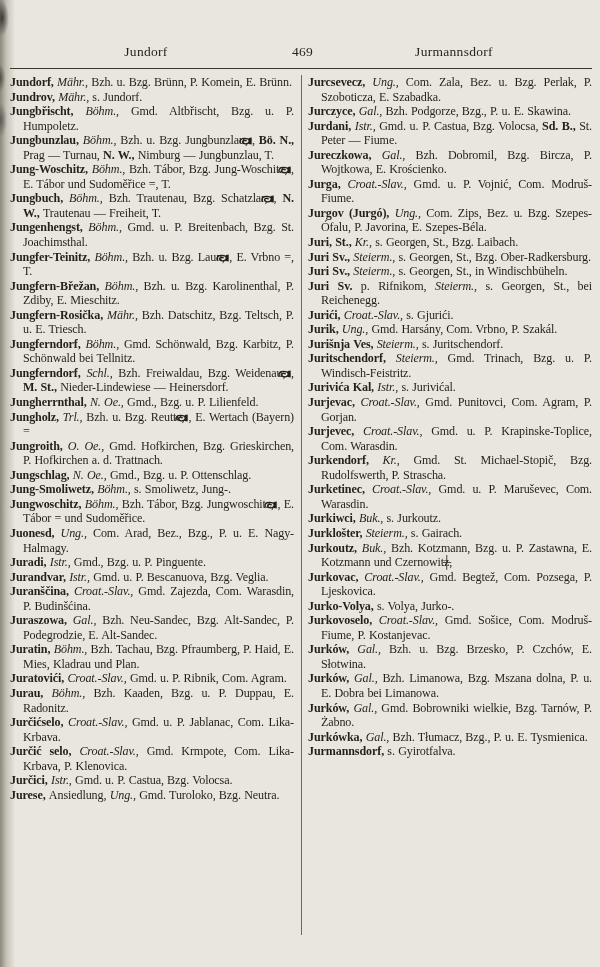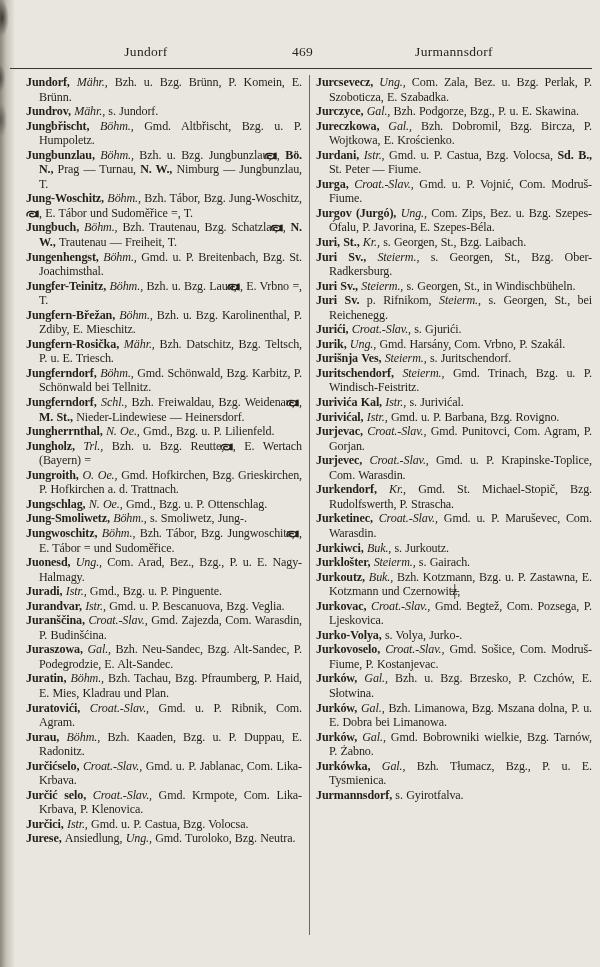--- a/index.html
+++ b/index.html
@@ -35,21 +35,21 @@
   }
   .running-header .hw{text-align:center;}
   .header-rule{
     margin:0 8px 0 10px;
     border-top:1.6px solid #3c362d;
     height:0;
   }
   .columns{
     position:relative;
     display:flex;
-    padding:6px 8px 0 26px;
+    padding:6px 8px 0 10px;
     height:860px;
     overflow:hidden;
   }
   .col{
     width:284px;
     overflow:hidden;
     text-align:justify;
   }
   .col-divider{
     width:0;
@@ -137,34 +137,33 @@
         <p class="entry"><span class="b">Jurau, </span><span class="i">Böhm., </span><span class="n">Bzh. Kaaden, Bzg. u. P. Duppau, E. Radonitz.</span></p>
         <p class="entry"><span class="b">Jurčićselo, </span><span class="i">Croat.-Slav., </span><span class="n">Gmd. u. P. Jablanac, Com. Lika-Krbava.</span></p>
         <p class="entry"><span class="b">Jurčić selo, </span><span class="i">Croat.-Slav., </span><span class="n">Gmd. Krmpote, Com. Lika-Krbava, P. Klenovica.</span></p>
         <p class="entry"><span class="b">Jurčici, </span><span class="i">Istr., </span><span class="n">Gmd. u. P. Castua, Bzg. Volocsa.</span></p>
         <p class="entry"><span class="b">Jurese, </span><span class="n">Ansiedlung, </span><span class="i">Ung., </span><span class="n">Gmd. Turoloko, Bzg. Neutra.</span></p>
       </div>
     <div class="col-divider"></div>
     <div class="col">
         <p class="entry"><span class="b">Jurcsevecz, </span><span class="i">Ung., </span><span class="n">Com. Zala, Bez. u. Bzg. Perlak, P. Szoboticza, E. Szabadka.</span></p>
         <p class="entry"><span class="b">Jurczyce, </span><span class="i">Gal., </span><span class="n">Bzh. Podgorze, Bzg., P. u. E. Skawina.</span></p>
+        <p class="entry"><span class="b">Jurdani, </span><span class="i">Istr., </span><span class="n">Gmd. u. P. Castua, Bzg. Volocsa, </span><span class="b">Sd. B., </span><span class="n">St. Peter — Fiume.</span></p>
         <p class="entry"><span class="b">Jureczkowa, </span><span class="i">Gal., </span><span class="n">Bzh. Dobromil, Bzg. Bircza, P. Wojtkowa, E. Krościenko.</span></p>
-        <p class="entry"><span class="b">Jurdani, </span><span class="i">Istr., </span><span class="n">Gmd. u. P. Castua, Bzg. Volocsa, </span><span class="b">Sd. B., </span><span class="n">St. Peter — Fiume.</span></p>
         <p class="entry"><span class="b">Jurga, </span><span class="i">Croat.-Slav., </span><span class="n">Gmd. u. P. Vojnić, Com. Modruš-Fiume.</span></p>
         <p class="entry"><span class="b">Jurgov (Jurgó), </span><span class="i">Ung., </span><span class="n">Com. Zips, Bez. u. Bzg. Szepes-Ófalu, P. Javorina, E. Szepes-Béla.</span></p>
         <p class="entry"><span class="b">Juri, St., </span><span class="i">Kr., </span><span class="n">s. Georgen, St., Bzg. Laibach.</span></p>
         <p class="entry"><span class="b">Juri Sv., </span><span class="i">Steierm., </span><span class="n">s. Georgen, St., Bzg. Ober-Radkersburg.</span></p>
         <p class="entry"><span class="b">Juri Sv., </span><span class="i">Steierm., </span><span class="n">s. Georgen, St., in Windischbüheln.</span></p>
         <p class="entry"><span class="b">Juri Sv. </span><span class="n">p. Rifnikom, </span><span class="i">Steierm., </span><span class="n">s. Georgen, St., bei Reichenegg.</span></p>
         <p class="entry"><span class="b">Jurići, </span><span class="i">Croat.-Slav., </span><span class="n">s. Gjurići.</span></p>
         <p class="entry"><span class="b">Jurik, </span><span class="i">Ung., </span><span class="n">Gmd. Harsány, Com. Vrbno, P. Szakál.</span></p>
         <p class="entry"><span class="b">Jurišnja Ves, </span><span class="i">Steierm., </span><span class="n">s. Juritschendorf.</span></p>
         <p class="entry"><span class="b">Juritschendorf, </span><span class="i">Steierm., </span><span class="n">Gmd. Trinach, Bzg. u. P. Windisch-Feistritz.</span></p>
         <p class="entry"><span class="b">Jurivića Kal, </span><span class="i">Istr., </span><span class="n">s. Jurivićal.</span></p>
-        <p class="entry"><span class="b">Jurivićal, </span><span class="i">Istr., </span><span class="n">Gmd. u. P. Barbana, Bzg. Rovigno.</span></p>
         <p class="entry"><span class="b">Jurjevac, </span><span class="i">Croat.-Slav., </span><span class="n">Gmd. Punitovci, Com. Agram, P. Gorjan.</span></p>
         <p class="entry"><span class="b">Jurjevec, </span><span class="i">Croat.-Slav., </span><span class="n">Gmd. u. P. Krapinske-Toplice, Com. Warasdin.</span></p>
         <p class="entry"><span class="b">Jurkendorf, </span><span class="i">Kr., </span><span class="n">Gmd. St. Michael-Stopič, Bzg. Rudolfswerth, P. Strascha.</span></p>
         <p class="entry"><span class="b">Jurketinec, </span><span class="i">Croat.-Slav., </span><span class="n">Gmd. u. P. Maruševec, Com. Warasdin.</span></p>
         <p class="entry"><span class="b">Jurkiwci, </span><span class="i">Buk., </span><span class="n">s. Jurkoutz.</span></p>
         <p class="entry"><span class="b">Jurklošter, </span><span class="i">Steierm., </span><span class="n">s. Gairach.</span></p>
         <p class="entry"><span class="b">Jurkoutz, </span><span class="i">Buk., </span><span class="n">Bzh. Kotzmann, Bzg. u. P. Zastawna, E. Kotzmann und Czernowitz, </span><span class="icon telegraph-cross">┼</span></p>
         <p class="entry"><span class="b">Jurkovac, </span><span class="i">Croat.-Slav., </span><span class="n">Gmd. Begtež, Com. Pozsega, P. Ljeskovica.</span></p>
         <p class="entry"><span class="b">Jurko-Volya, </span><span class="n">s. Volya, Jurko-.</span></p>
         <p class="entry"><span class="b">Jurkovoselo, </span><span class="i">Croat.-Slav., </span><span class="n">Gmd. Sošice, Com. Modruš-Fiume, P. Kostanjevac.</span></p>

